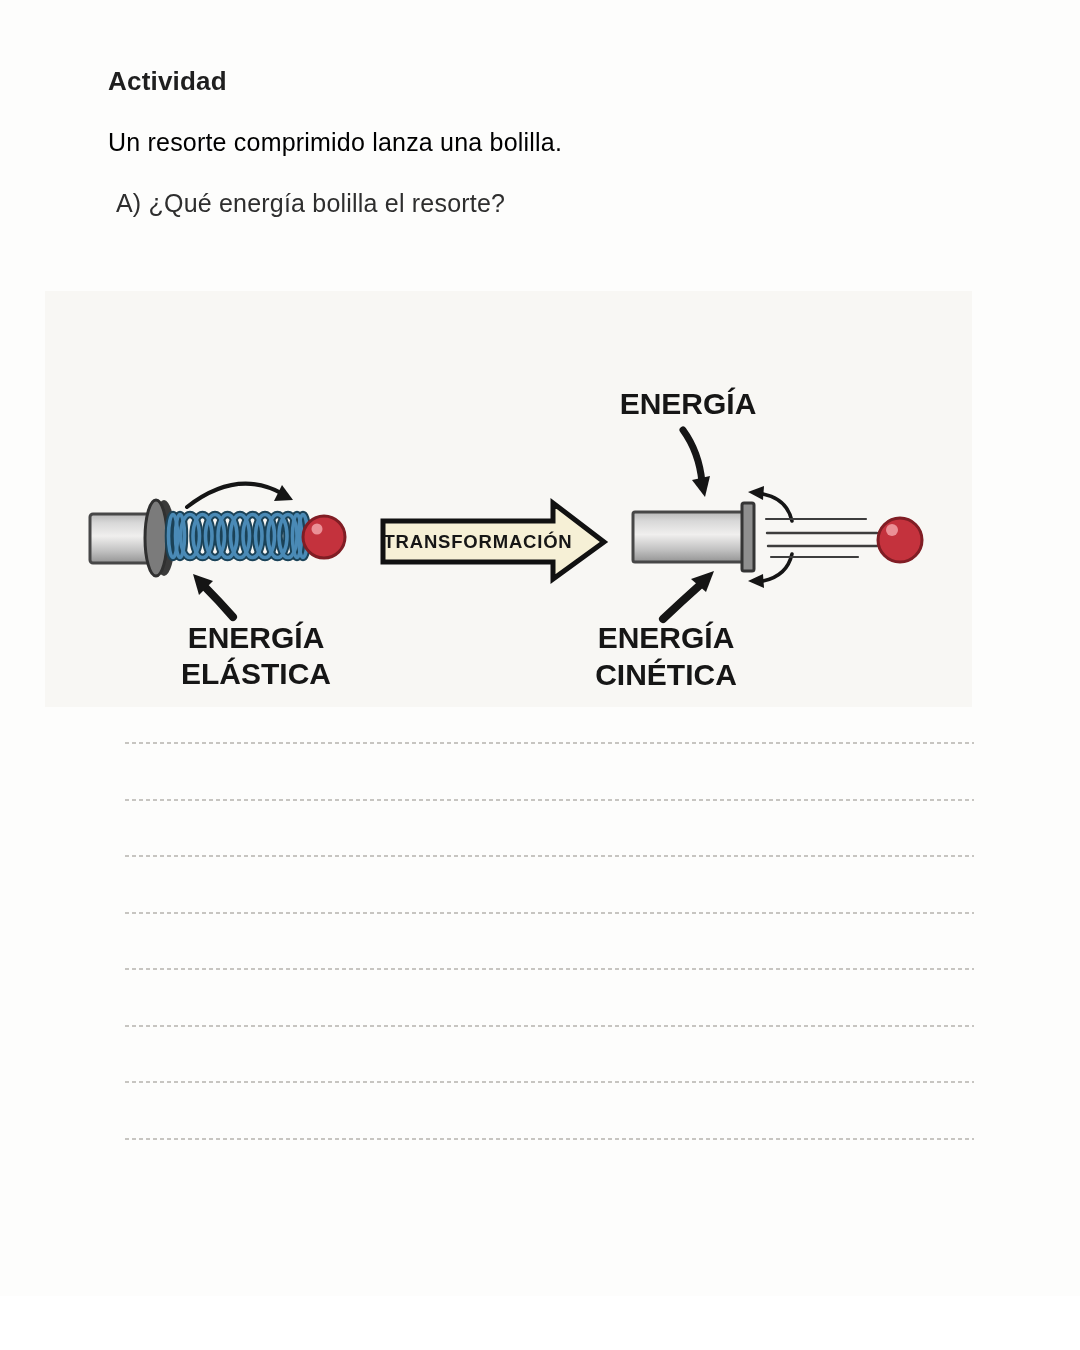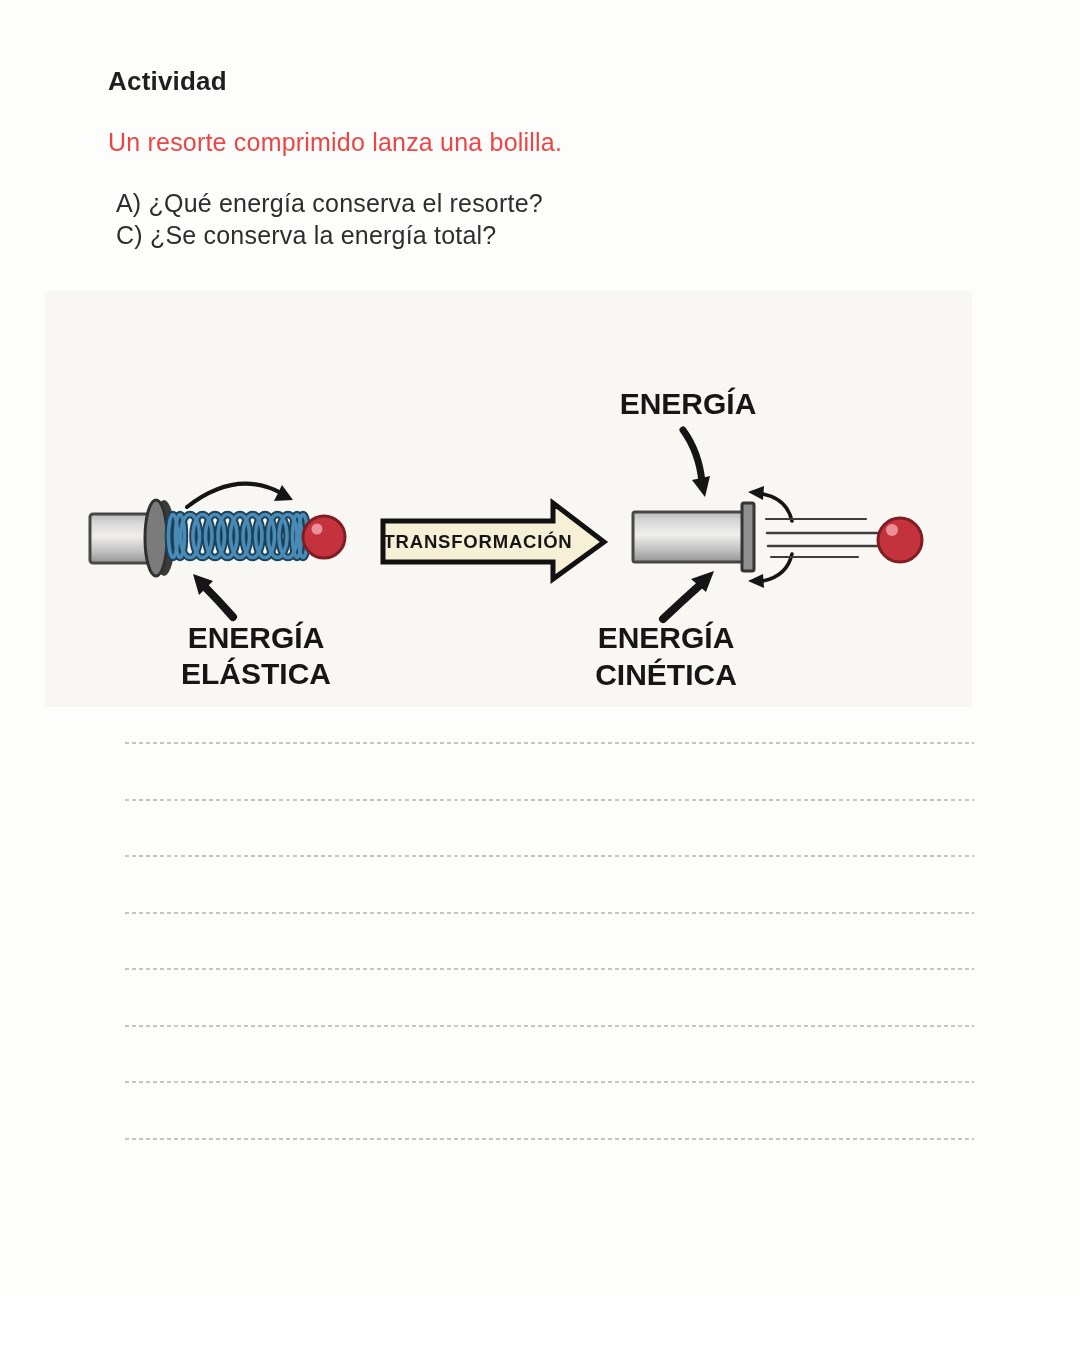--- a/index.html
+++ b/index.html
@@ -16,21 +16,21 @@
     left:108px; top:66px;
     font-size:26px;
     font-weight:bold;
     color:#1f1f1f;
     letter-spacing:0.2px;
   }
   .intro-text{
     position:absolute;
     left:108px; top:128px;
     font-size:25px;
-    color:#ef4444;
+    color:#000000;
     letter-spacing:0.2px;
   }
   .questions{
     position:absolute;
     left:116px; top:187px;
     font-size:25px;
     color:#2e2e2e;
     line-height:32px;
     letter-spacing:0.2px;
   }
@@ -56,22 +56,21 @@
 </style>
 </head>
 <body>
 
 <div class="page">
 
   <div class="page-title">Actividad</div>
   <div class="intro-text">Un resorte comprimido lanza una bolilla.</div>
 
   <div class="questions">
-    <p>A) ¿Qué energía conserva el resorte?</p>
-    <p>C) ¿Se conserva la energía total?</p>
+    <p>A) ¿Qué energía bolilla el resorte?</p>
   </div>
 
   <svg class="diagram-svg" viewBox="0 280 1080 430">
     <defs>
       <linearGradient id="metalGrad" x1="0" y1="0" x2="0" y2="1">
         <stop offset="0" stop-color="#b7b7b7"></stop>
         <stop offset="0.18" stop-color="#d8d8d8"></stop>
         <stop offset="0.45" stop-color="#f0efee"></stop>
         <stop offset="0.75" stop-color="#c2c2c2"></stop>
         <stop offset="1" stop-color="#949494"></stop>

